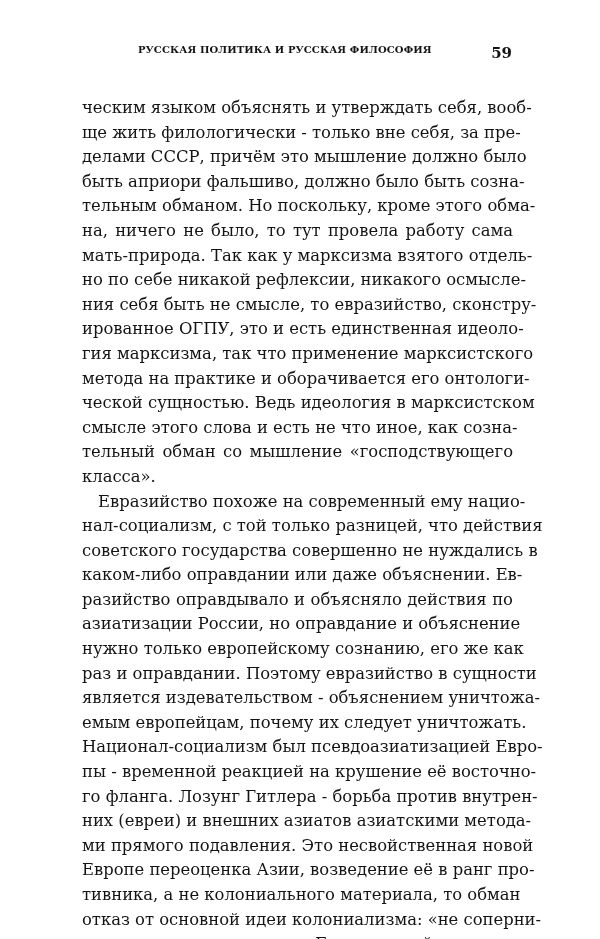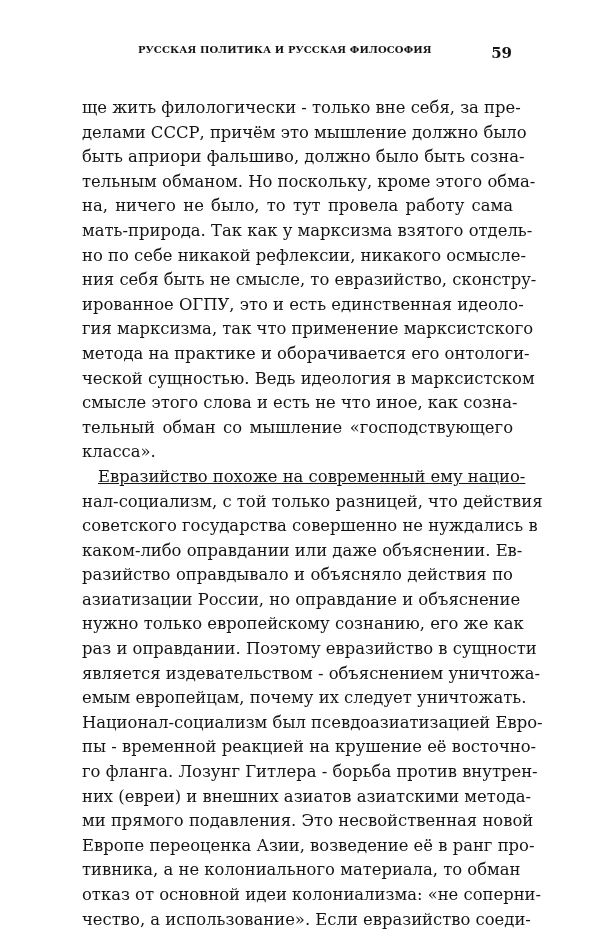--- a/index.html
+++ b/index.html
@@ -53,33 +53,33 @@
       font-size: 16.4px;
       white-space: nowrap;
       text-align: justify;
       text-align-last: justify;
     }
     .line.last {
       text-align-last: left;
     }
     .line.indent {
       padding-left: 16px;
-      text-decoration: underline;
     }
   </style>
 </head>
 <body>
 
 <div class="running-head">
   <span class="running-title">РУССКАЯ ПОЛИТИКА И РУССКАЯ ФИЛОСОФИЯ</span>
   <span class="page-number">59</span>
 </div>
 
 <div class="body-text">
   <div>
+    <span class="line">ческим языком объяснять и утверждать себя, вооб-</span>
     <span class="line">ще жить филологически - только вне себя, за пре-</span>
     <span class="line">делами СССР, причём это мышление должно было</span>
     <span class="line">быть априори фальшиво, должно было быть созна-</span>
     <span class="line">тельным обманом. Но поскольку, кроме этого обма-</span>
     <span class="line">на, ничего не было, то тут провела работу сама</span>
     <span class="line">мать-природа. Так как у марксизма взятого отдель-</span>
     <span class="line">но по себе никакой рефлексии, никакого осмысле-</span>
     <span class="line">ния себя быть не смысле, то евразийство, сконстру-</span>
     <span class="line">ированное ОГПУ, это и есть единственная идеоло-</span>
     <span class="line">гия марксизма, так что применение марксистского</span>

